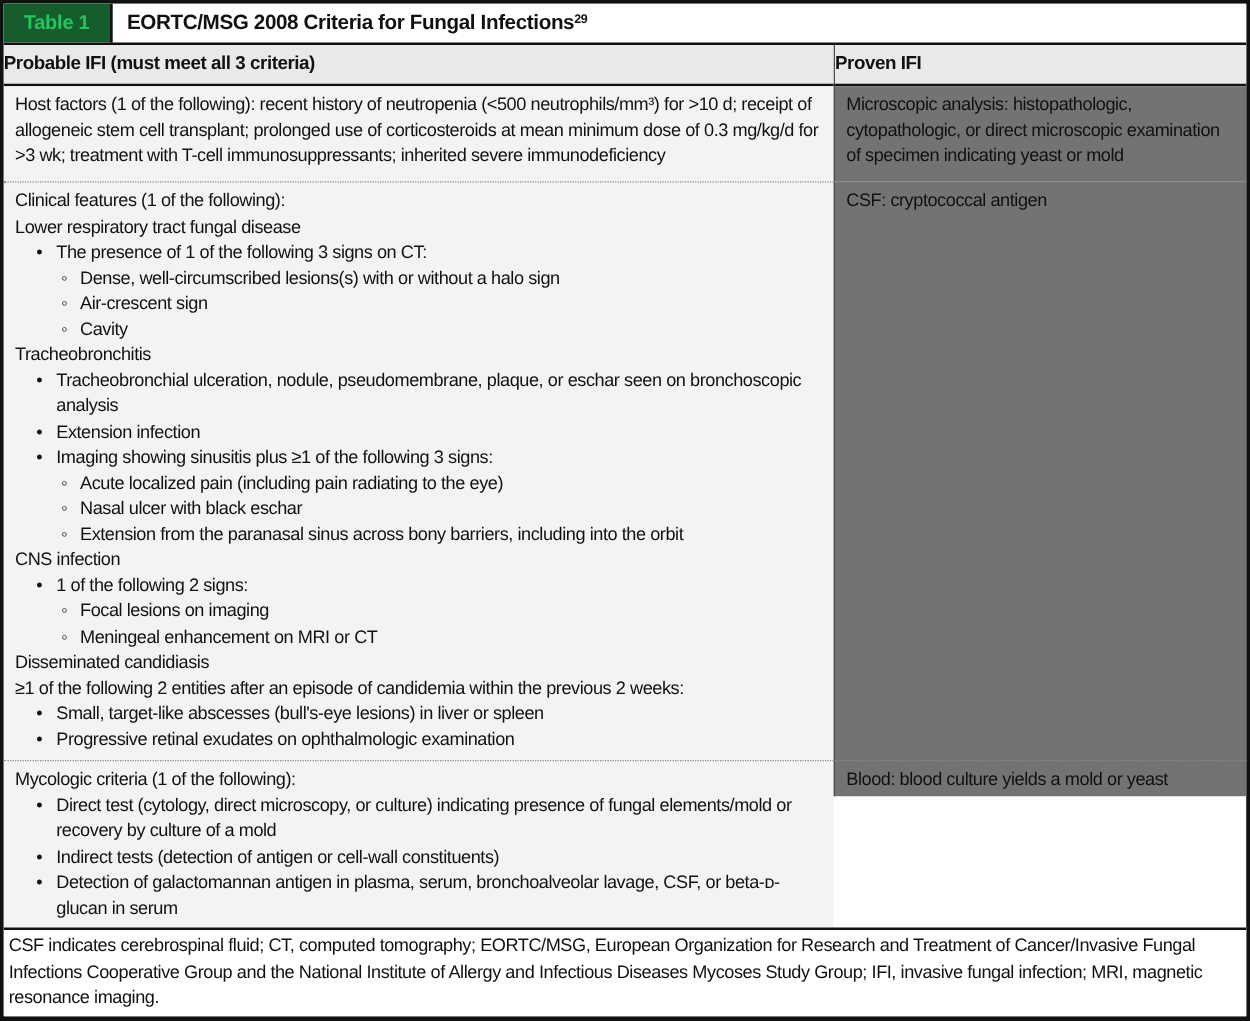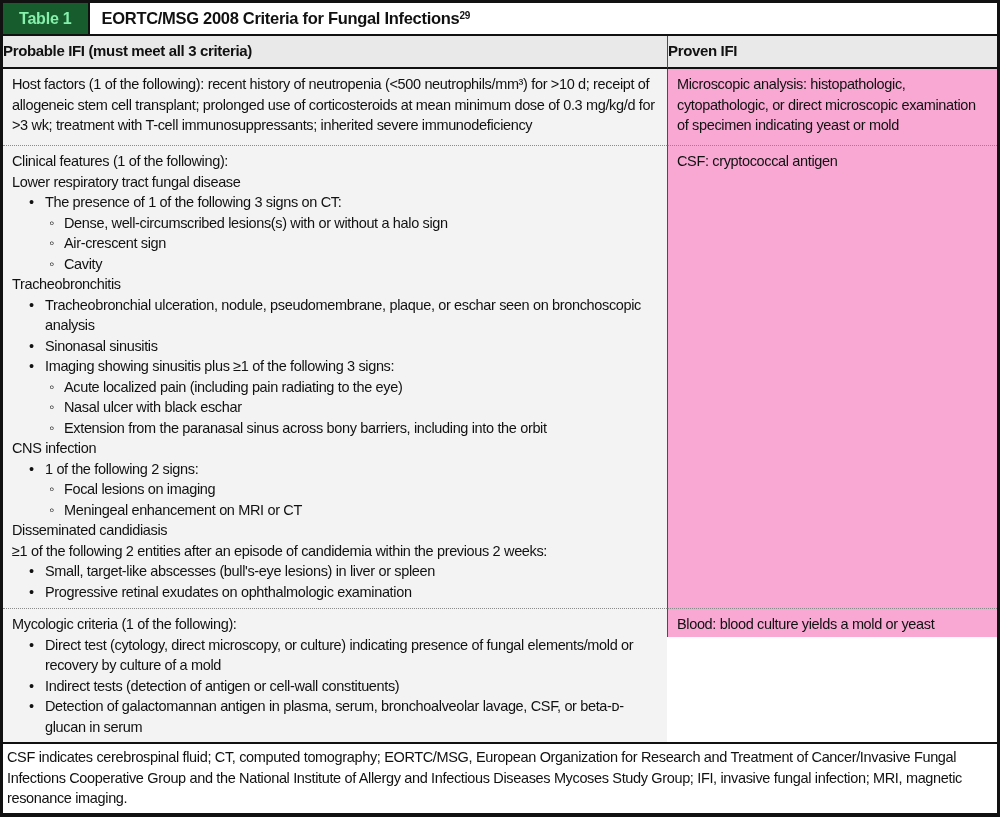--- a/index.html
+++ b/index.html
@@ -12,21 +12,21 @@
     display: flex; flex-direction: column; background: #fff;
   }
 
   
   .title-band {
     height: 33px; flex: 0 0 33px; background: #fff;
     border-bottom: 2px solid #111;
     display: flex; align-items: stretch;
   }
   .table-tag {
-    background: #175c2d; color: #86efac; font-weight: bold; font-size: 16px;
+    background: #175c2d; color: #22c55e; font-weight: bold; font-size: 16px;
     display: flex; align-items: center; padding: 0 16px;
     border-right: 2px solid #111; letter-spacing: -0.2px;
   }
   .table-title {
     display: flex; align-items: center; margin-left: 12px;
     font-weight: bold; font-size: 16.5px; letter-spacing: -0.3px;
   }
   .table-title sup { font-size: 10px; vertical-align: super; line-height: 0; margin-top: -6px; }
 
   
@@ -40,21 +40,21 @@
 
   .hdr {
     background: #e9e9e9; font-weight: bold; font-size: 15px;
     display: flex; align-items: center;
     border-bottom: 2px solid #111;
   }
   .hdr-left { }
   .hdr-right { }
 
   .body-left  { background: #f3f3f3; padding: 5px 8px 0 9px; }
-  .body-right { background: #f9a8d4; padding: 5px 8px 0 9px; }
+  .body-right { background: #737373; padding: 5px 8px 0 9px; }
 
   .dotted-top { border-top: 1px dotted #8a8a8a; }
   .myco-cell { grid-row: 4 / span 2; grid-column: 1; }
 
   
   .li { position: relative; }
   .li .txt { display: block; }
   .lv0 { padding-left: 0; }
   .lv1 { padding-left: 33px; }
   .lv2 { padding-left: 52px; }
@@ -122,21 +122,21 @@
         </div>
         <div class="li lv0">
           <span class="txt">Tracheobronchitis</span>
         </div>
         <div class="li lv1">
           <span class="bullet">•</span>
           <span class="txt">Tracheobronchial ulceration, nodule, pseudomembrane, plaque, or eschar seen on bronchoscopic analysis</span>
         </div>
         <div class="li lv1">
           <span class="bullet">•</span>
-          <span class="txt">Sinonasal sinusitis</span>
+          <span class="txt">Extension infection</span>
         </div>
         <div class="li lv1">
           <span class="bullet">•</span>
           <span class="txt">Imaging showing sinusitis plus ≥1 of the following 3 signs:</span>
         </div>
         <div class="li lv2">
           <span class="bullet">◦</span>
           <span class="txt">Acute localized pain (including pain radiating to the eye)</span>
         </div>
         <div class="li lv2">

